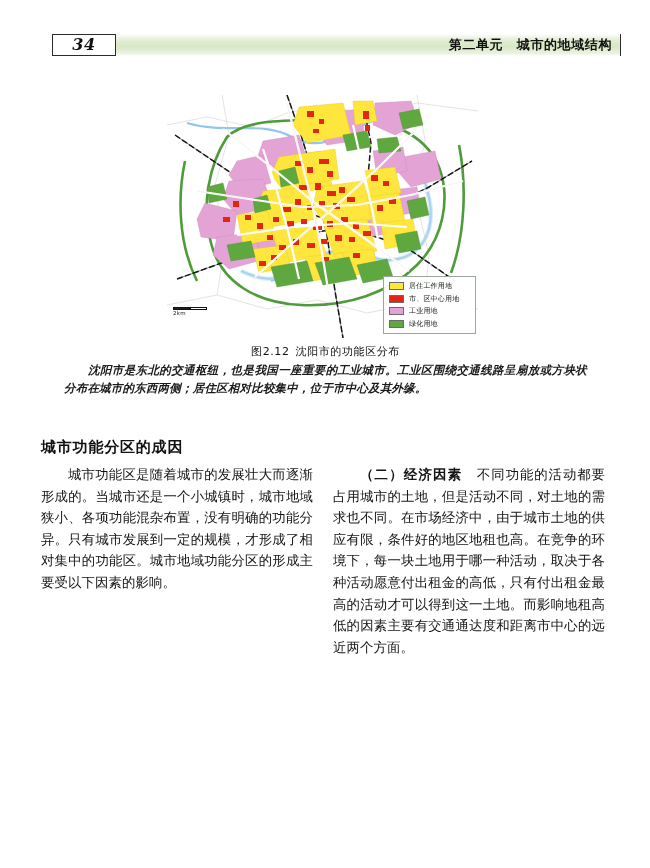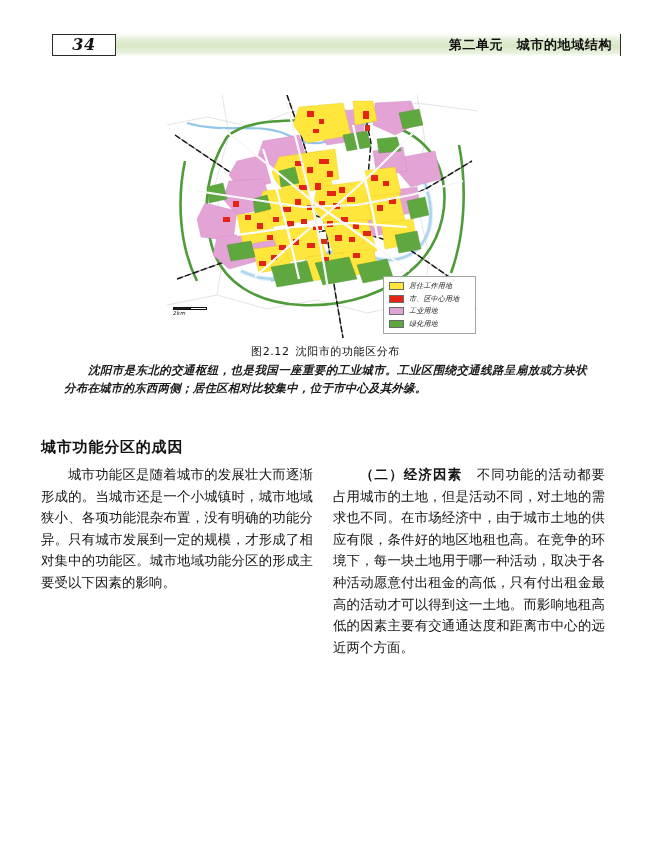--- a/index.html
+++ b/index.html
@@ -66,21 +66,20 @@
     text-align: right;
   }
 
   
   .figure-wrap {
     position: absolute;
     left: 167px;
     top: 95px;
     width: 311px;
     height: 243px;
-    font-style: italic;
   }
   .map-canvas {
     position: absolute;
     inset: 0;
     background: #ffffff;
     overflow: hidden;
   }
   .map-canvas svg {
     display: block;
     width: 100%;

